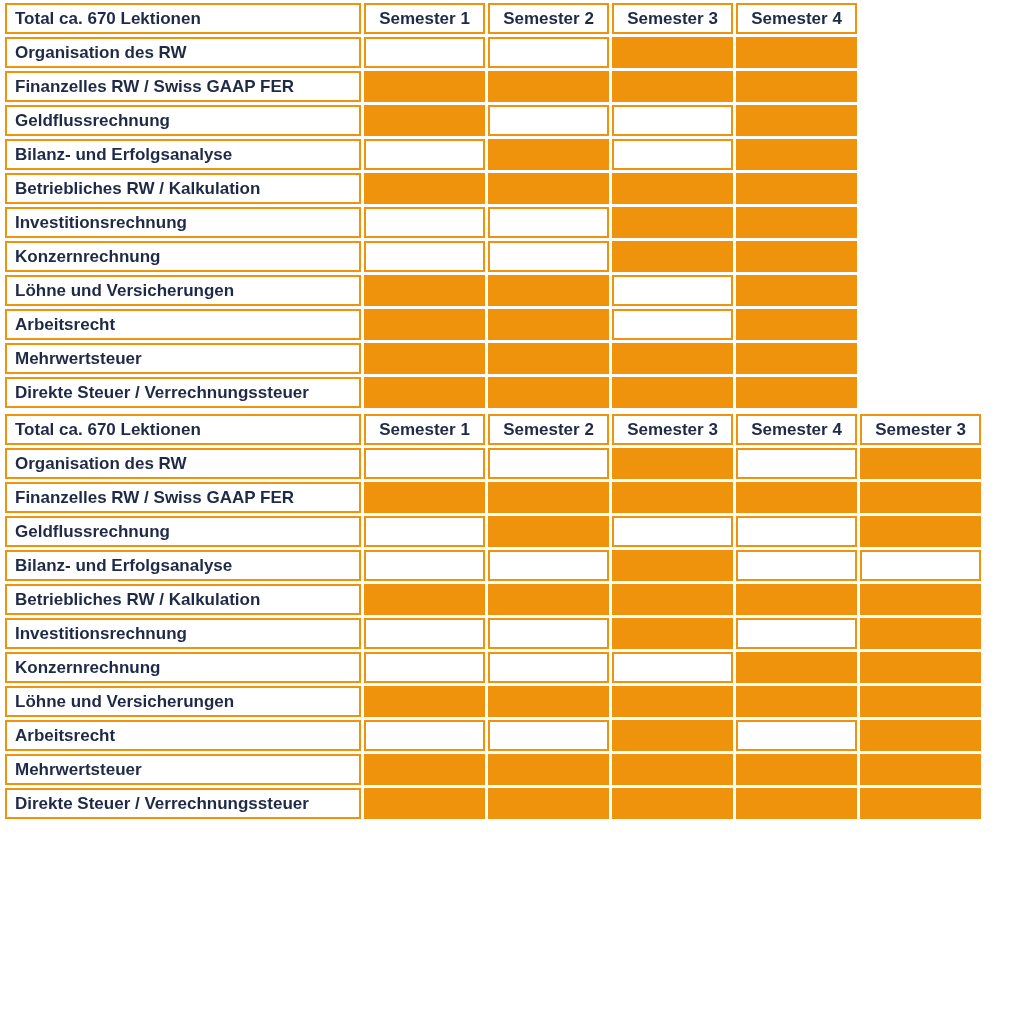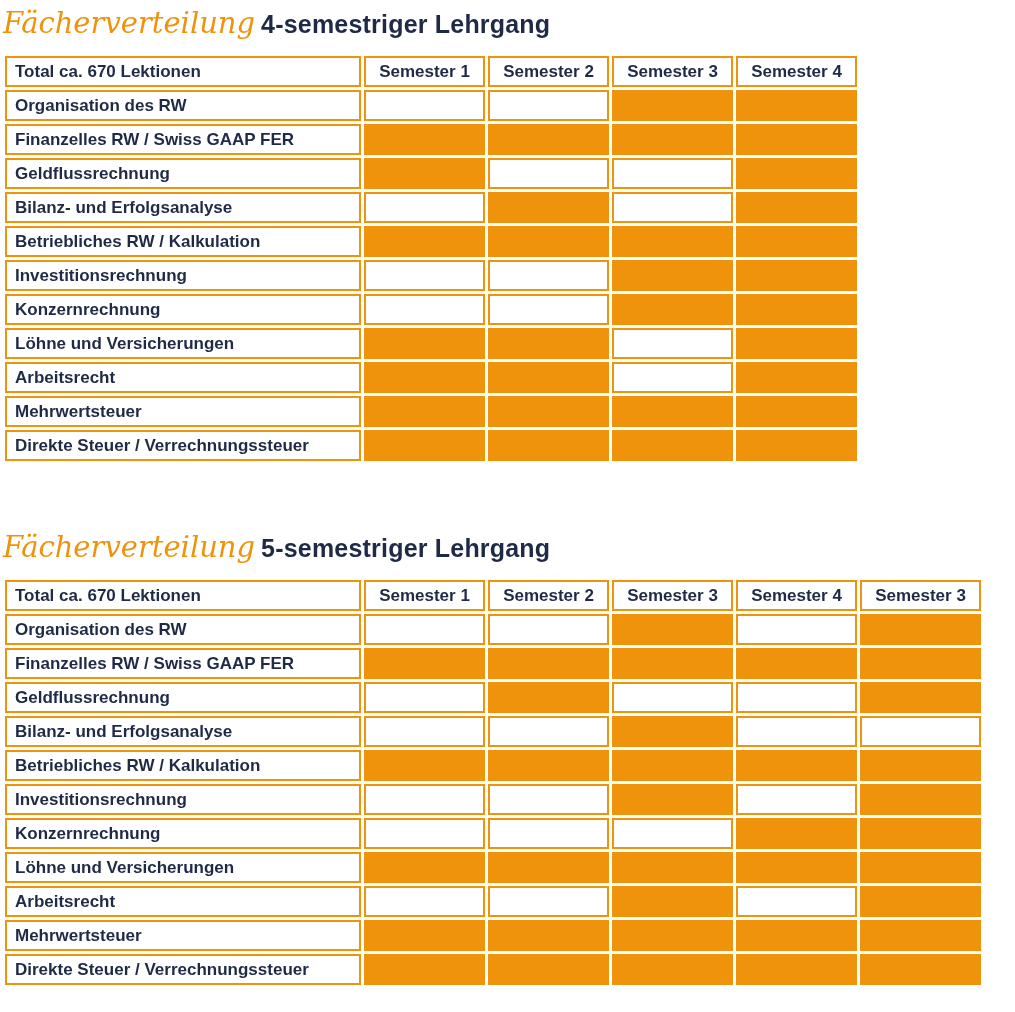--- a/index.html
+++ b/index.html
@@ -68,23 +68,20 @@
     background: var(--orange);
     border-color: var(--orange);
   }
 </style>
 </head>
 <body>
 
 <main>
 
   <section class="course-section">
-    <h2 class="section-title">
-      <span class="title-accent">Fächerverteilung</span><span class="title-main">4-semestriger Lehrgang</span>
-    </h2>
     <table class="dist-table">
         <thead>
           <tr>
             <th class="label">Total ca. 670 Lektionen</th>
             <th class="sem">Semester 1</th>
             <th class="sem">Semester 2</th>
             <th class="sem">Semester 3</th>
             <th class="sem">Semester 4</th>
           </tr>
         </thead>
@@ -164,23 +161,20 @@
             <td class="sem on"></td>
             <td class="sem on"></td>
             <td class="sem on"></td>
             <td class="sem on"></td>
           </tr>
         </tbody>
       </table>
   </section>
 
   <section class="course-section">
-    <h2 class="section-title">
-      <span class="title-accent">Fächerverteilung</span><span class="title-main">5-semestriger Lehrgang</span>
-    </h2>
     <table class="dist-table">
         <thead>
           <tr>
             <th class="label">Total ca. 670 Lektionen</th>
             <th class="sem">Semester 1</th>
             <th class="sem">Semester 2</th>
             <th class="sem">Semester 3</th>
             <th class="sem">Semester 4</th>
             <th class="sem">Semester 3</th>
           </tr>

